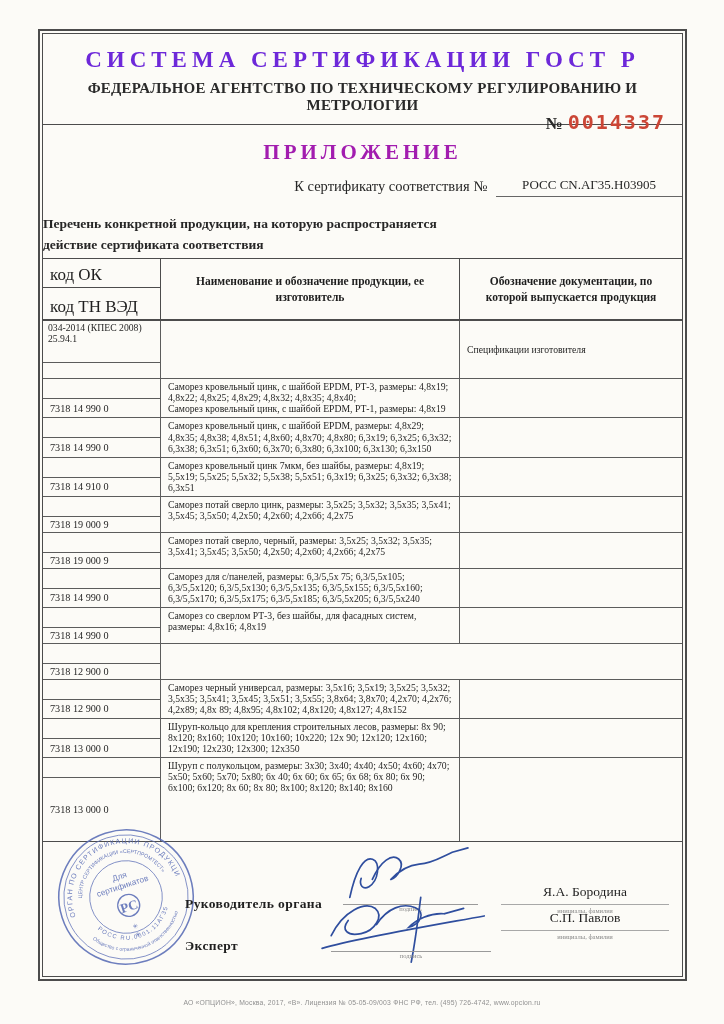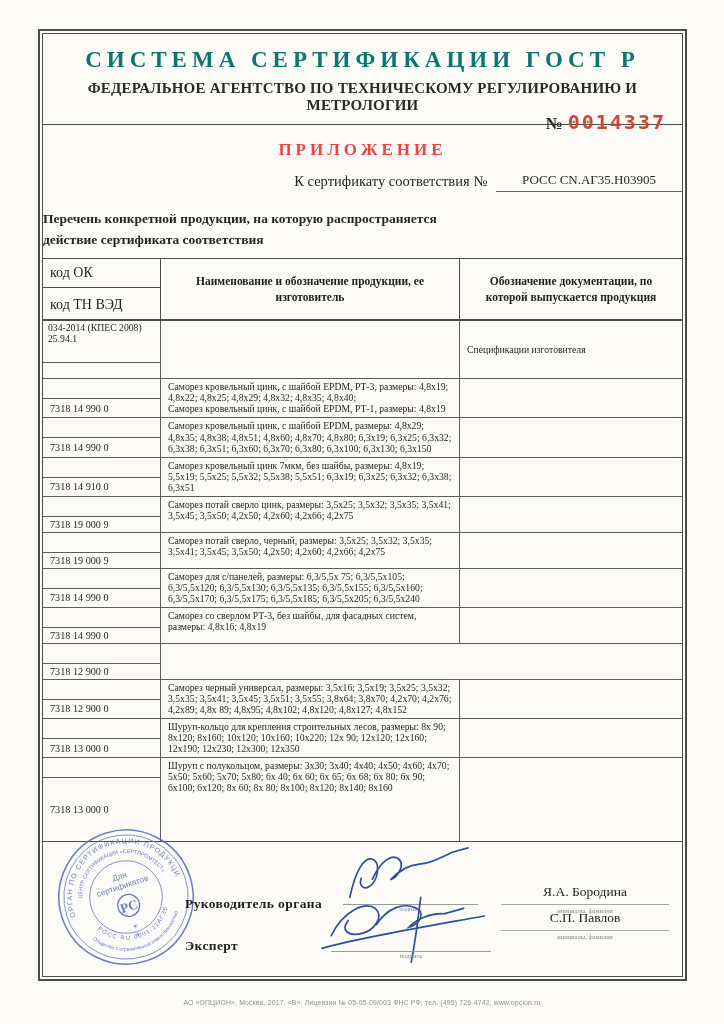--- a/index.html
+++ b/index.html
@@ -3,38 +3,38 @@
 <meta charset="utf-8">
 <style>
   * { margin:0; padding:0; box-sizing:border-box; }
   html,body { background:#ffffff; }
   .page { position:relative; width:724px; height:1024px; background:#fcfbf7;
           font-family:"Liberation Serif","DejaVu Serif",serif; color:#1f1f1f; overflow:hidden; }
   .frame-outer { position:absolute; left:38px; top:29px; width:649px; height:952px; border:2px solid #4c4c4c; }
   .frame-inner { position:absolute; inset:2px; border:1px solid #4c4c4c; }
 
   .gost-header { border-bottom:1px solid #4c4c4c; padding:13px 4px 10px; text-align:center; }
-  .gh-line1 { font-size:23px; font-weight:bold; letter-spacing:5px; color:#0f766e; }
+  .gh-line1 { font-size:23px; font-weight:bold; letter-spacing:5px; color:#6d28d9; }
   .gh-line2 { font-size:15px; font-weight:bold; margin-top:7px; letter-spacing:0.2px; color:#2a2a2a; }
 
   .blank-number { position:absolute; top:76px; right:16px; white-space:nowrap;margin-left:8px; }
   .no-sign { font-size:17px; font-weight:bold; color:#2a2a2a; margin-right:5px; }
   .no-digits { font-family:"DejaVu Sans Mono",monospace; font-size:20px; font-weight:bold;
                color:#cb4636; letter-spacing:2px; }
 
-  .doc-title { margin-top:15px; text-align:center; font-size:17px; font-weight:bold; letter-spacing:4px; color:#ef4444; }
+  .doc-title { margin-top:15px; text-align:center; font-size:21px; font-weight:bold; letter-spacing:4px; color:#a21caf; }
   .cert-line { margin-top:13px; text-align:right; font-size:14.5px; color:#262626; }
   .cert-no { display:inline-block; font-size:13px; border-bottom:1px solid #666;
              padding:0 26px 3px; margin-left:9px; position:relative; top:-2px; }
   .doc-desc { margin-top:15px; text-align:left; font-weight:bold; font-size:13.5px; line-height:1.55; color:#262626; }
 
   .cert-table { position:absolute; left:0; right:0; top:224px; bottom:135px; display:flex;
                 flex-direction:column; border-top:1px solid #4c4c4c; overflow:hidden; }
   .t-head { display:flex; flex:0 0 62px; border-bottom:2px solid #4c4c4c; }
-  .th-code { flex:0 0 118px; border-right:1px solid #4c4c4c; display:flex; flex-direction:column; font-size:14px; }
+  .th-code { flex:0 0 118px; border-right:1px solid #4c4c4c; display:flex; flex-direction:column; font-size:17px; }
   .th-code-top { flex:0 0 29px; border-bottom:1px solid #4c4c4c; padding:6px 0 0 7px; }
   .th-code-bottom { padding:9px 0 0 7px; }
   .th-mid { flex:1; border-right:1px solid #4c4c4c; }
   .th-mid, .th-doc { display:flex; align-items:center; justify-content:center; text-align:center;
                      font-weight:bold; font-size:11.5px; line-height:1.4; padding:4px 16px; }
   .th-doc { flex:0 0 222px; }
 
   .t-body { flex:1; display:flex; flex-direction:column; min-height:0; }
   .t-row { display:flex; border-bottom:1px solid #5c5c5c; }
   .t-row:last-child { border-bottom:none; flex:1; }

